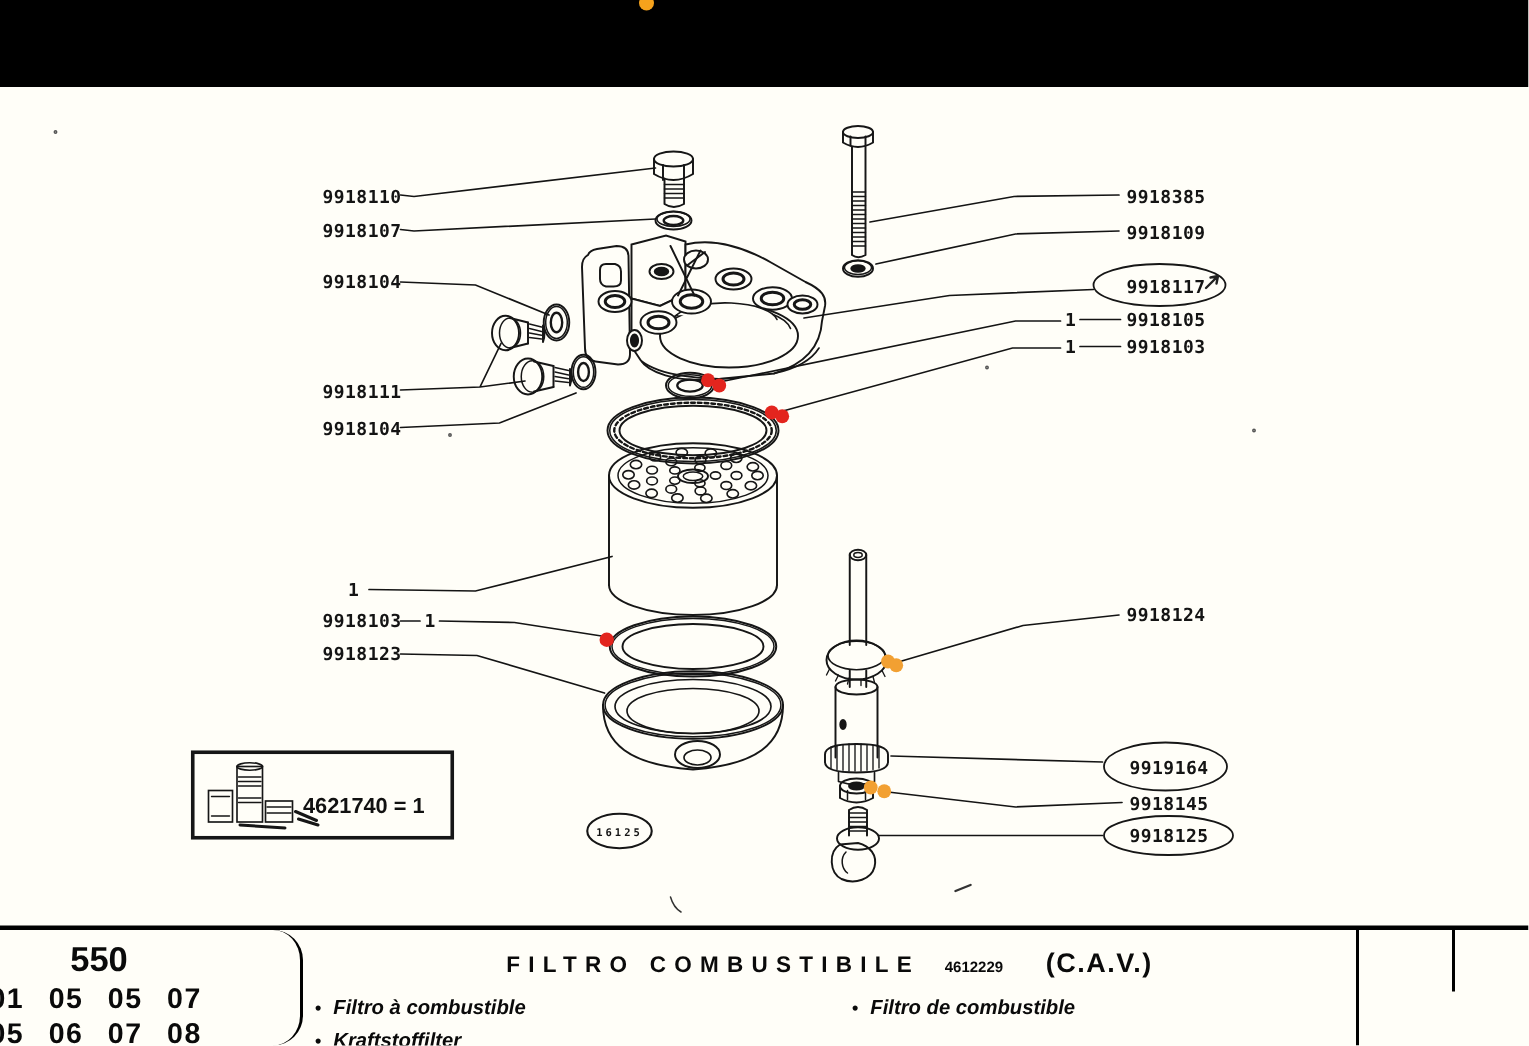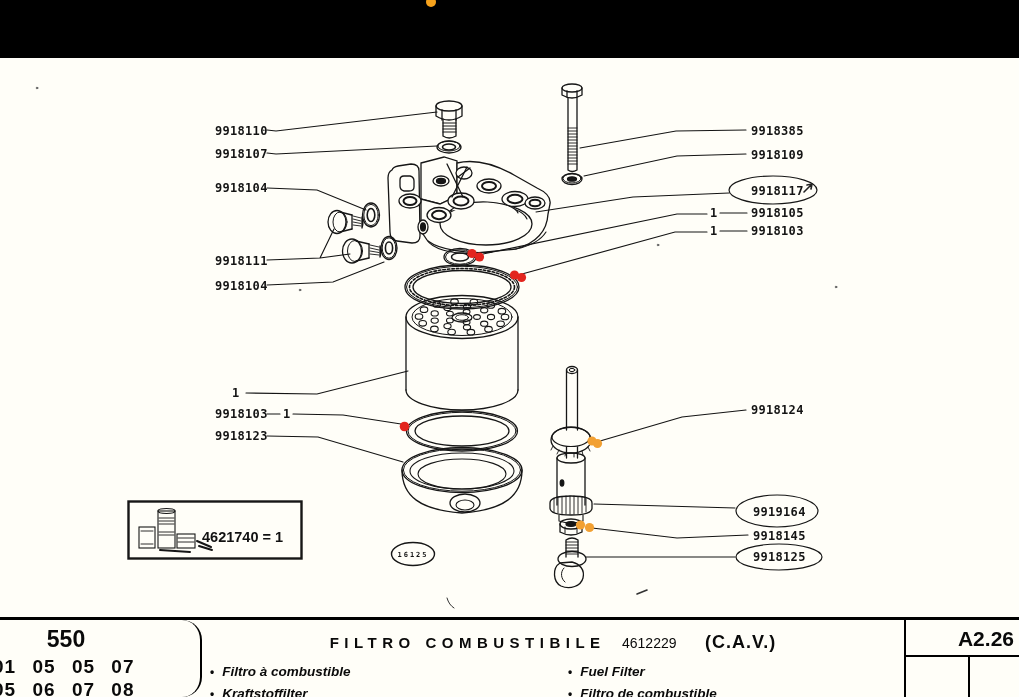--- a/index.html
+++ b/index.html
@@ -21,21 +21,21 @@
   .f-mid{width:702px;border-right:2px solid #000;position:relative;flex:none;text-align:center;}
   .f-right{flex:1;position:relative;}
   .model{position:absolute;left:-10px;top:6px;width:152px;text-align:center;
     font-weight:bold;font-size:23px;color:#0a0a0a;}
   .codes{position:absolute;left:-7px;white-space:nowrap;}
   .codes-r1{top:36px;}
   .codes-r2{top:59px;}
   .codes span{display:inline-block;width:35px;font-weight:bold;font-size:19px;letter-spacing:1px;color:#0a0a0a;}
   .f-title{margin-top:12px;white-space:nowrap;color:#0a0a0a;}
   .t-main{font-weight:bold;font-size:15px;letter-spacing:5.5px;}
-  .t-code{font-weight:normal;font-size:14px;margin-left:12px;letter-spacing:0;}
+  .t-code{font-weight:bold;font-size:10px;margin-left:12px;letter-spacing:0;}
   .t-suffix{font-weight:bold;font-size:18px;margin-left:24px;letter-spacing:1px;}
   .bullets{position:absolute;top:44px;left:0;width:100%;text-align:left;}
   .b-col1{position:absolute;left:8px;top:0;}
   .b-col2{position:absolute;left:366px;top:0;}
   .bullet{font-style:italic;font-weight:600;font-size:13.5px;color:#0a0a0a;height:22px;white-space:nowrap;}
   .bullet .dot{font-style:normal;margin-right:8px;font-size:12px;}
   .ref-top{height:37px;border-bottom:2px solid #000;text-align:right;box-sizing:border-box;
     padding:7px 5px 0 0;font-weight:bold;font-size:21px;color:#0a0a0a;}
   .ref-bottom{display:flex;height:41px;}
   .rb-left{width:62px;border-right:2px solid #000;}
@@ -353,26 +353,24 @@
       <span class="t-main">FILTRO COMBUSTIBILE</span>
       <span class="t-code">4612229</span>
       <span class="t-suffix">(C.A.V.)</span>
     </div>
     <div class="bullets">
       <div class="b-col1">
         <div class="bullet"><span class="dot">•</span><span>Filtro à combustible</span></div>
         <div class="bullet"><span class="dot">•</span><span>Kraftstoffilter</span></div>
       </div>
       <div class="b-col2">
-        <div class="bullet"><span class="dot">•</span><span>Fuel Filter</span></div>
         <div class="bullet"><span class="dot">•</span><span>Filtro de combustible</span></div>
       </div>
     </div>
   </div>
 
   <div class="f-right">
-    <div class="ref-top">A2.26</div>
     <div class="ref-bottom">
       <div class="rb-left"></div>
       <div class="rb-right"></div>
     </div>
   </div>
 </div>
 
 </body></html>

